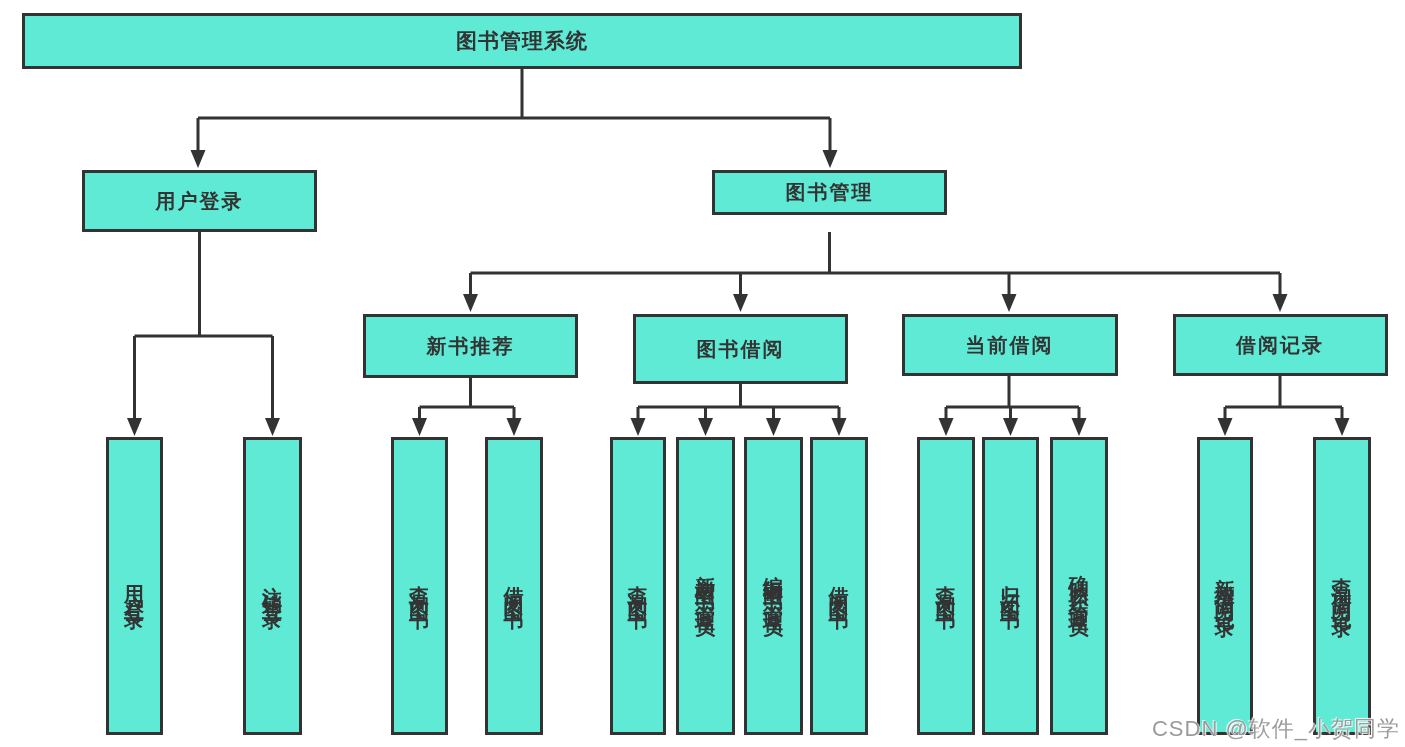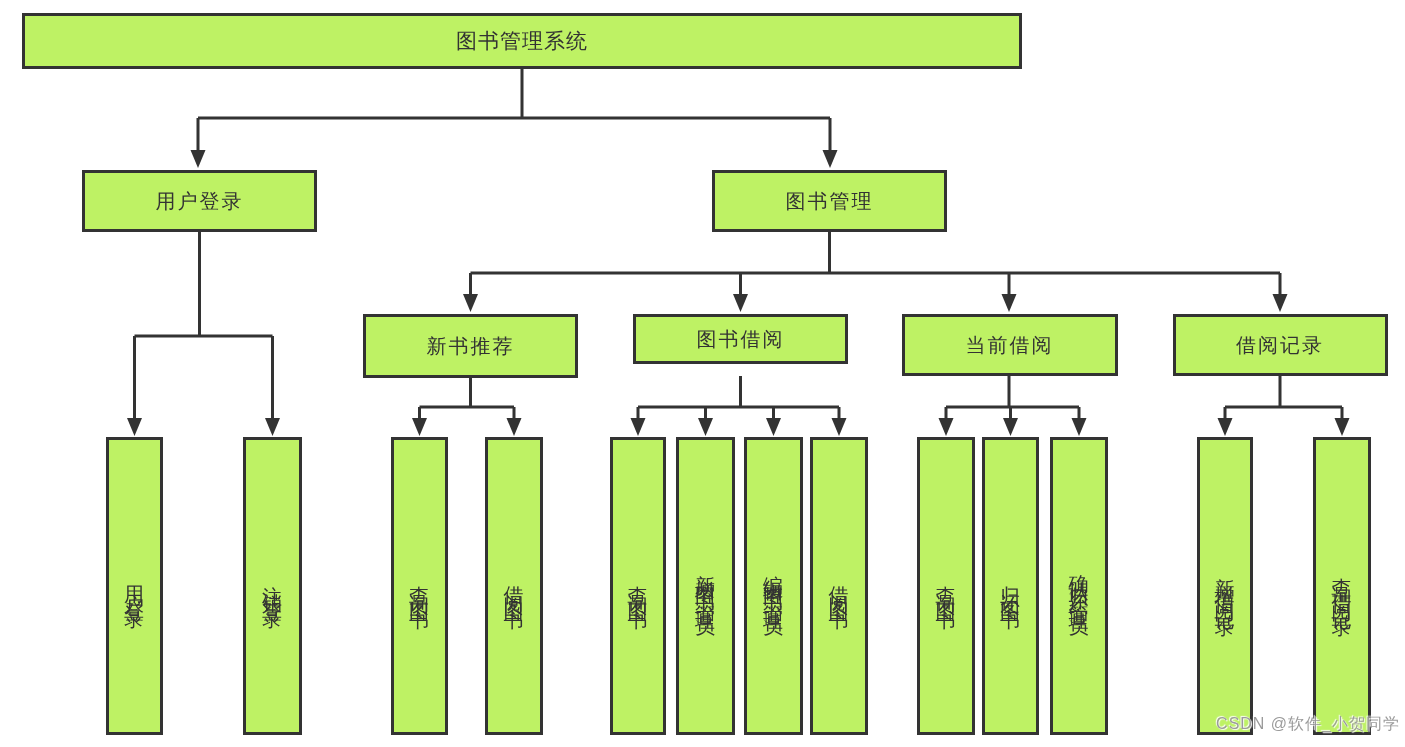--- a/index.html
+++ b/index.html
@@ -7,43 +7,44 @@
     position:relative;
     width:1405px;height:747px;
     background:#ffffff;
     font-family:"Liberation Sans", sans-serif;
     overflow:hidden;
   }
   .box{
     position:absolute;
     box-sizing:border-box;
     border:3px solid #333333;
-    background:#bef264;
+    background:#5eead4;
     display:flex;
     align-items:center;
     justify-content:center;
     color:#333333;
     z-index:2;
+    font-weight:bold;
   }
   .hl{font-size:20px;letter-spacing:2px;white-space:nowrap;}
   .hl-root{font-size:21px;letter-spacing:1px;white-space:nowrap;}
   .vl{
     writing-mode:vertical-rl;
     font-size:20px;
     letter-spacing:8px;
     line-height:1;
     white-space:nowrap;
   }
   svg.wires{position:absolute;left:0;top:0;z-index:1;}
   svg.wires path{stroke:#333333;stroke-width:3;fill:none;}
   svg.wires polygon{fill:#333333;stroke:none;}
   #watermark{
     position:absolute;
     right:5px;top:714px;
-    font-size:16px;
+    font-size:22px;
     color:#9b9b9b;
     letter-spacing:1px;
     z-index:5;
     text-shadow:1px 1px 1px #ffffff, -1px -1px 1px #ffffff;
     white-space:nowrap;
   }
 </style>
 </head>
 <body>
 
@@ -85,28 +86,28 @@
     <polygon points="1334.5,418 1349.5,418 1342,436"></polygon>
   </svg>
 
   <div class="box" style="left:22px;top:13px;width:1000px;height:56px">
     <span class="hl-root">图书管理系统</span>
   </div>
 
   <div class="box" style="left:82px;top:170px;width:235px;height:62px">
     <span class="hl">用户登录</span>
   </div>
-  <div class="box" style="left:712px;top:170px;width:235px;height:62px">
+  <div class="box" style="left:712px;top:170px;width:235px;height:45px">
     <span class="hl">图书管理</span>
   </div>
 
   <div class="box" style="left:363px;top:314px;width:215px;height:64px">
     <span class="hl">新书推荐</span>
   </div>
-  <div class="box" style="left:633px;top:314px;width:215px;height:50px">
+  <div class="box" style="left:633px;top:314px;width:215px;height:70px">
     <span class="hl">图书借阅</span>
   </div>
   <div class="box" style="left:901.5px;top:314px;width:216px;height:62px">
     <span class="hl">当前借阅</span>
   </div>
   <div class="box" style="left:1172.5px;top:314px;width:215px;height:62px">
     <span class="hl">借阅记录</span>
   </div>
 
   <div class="box" style="left:106px;top:437px;width:57px;height:298px">

